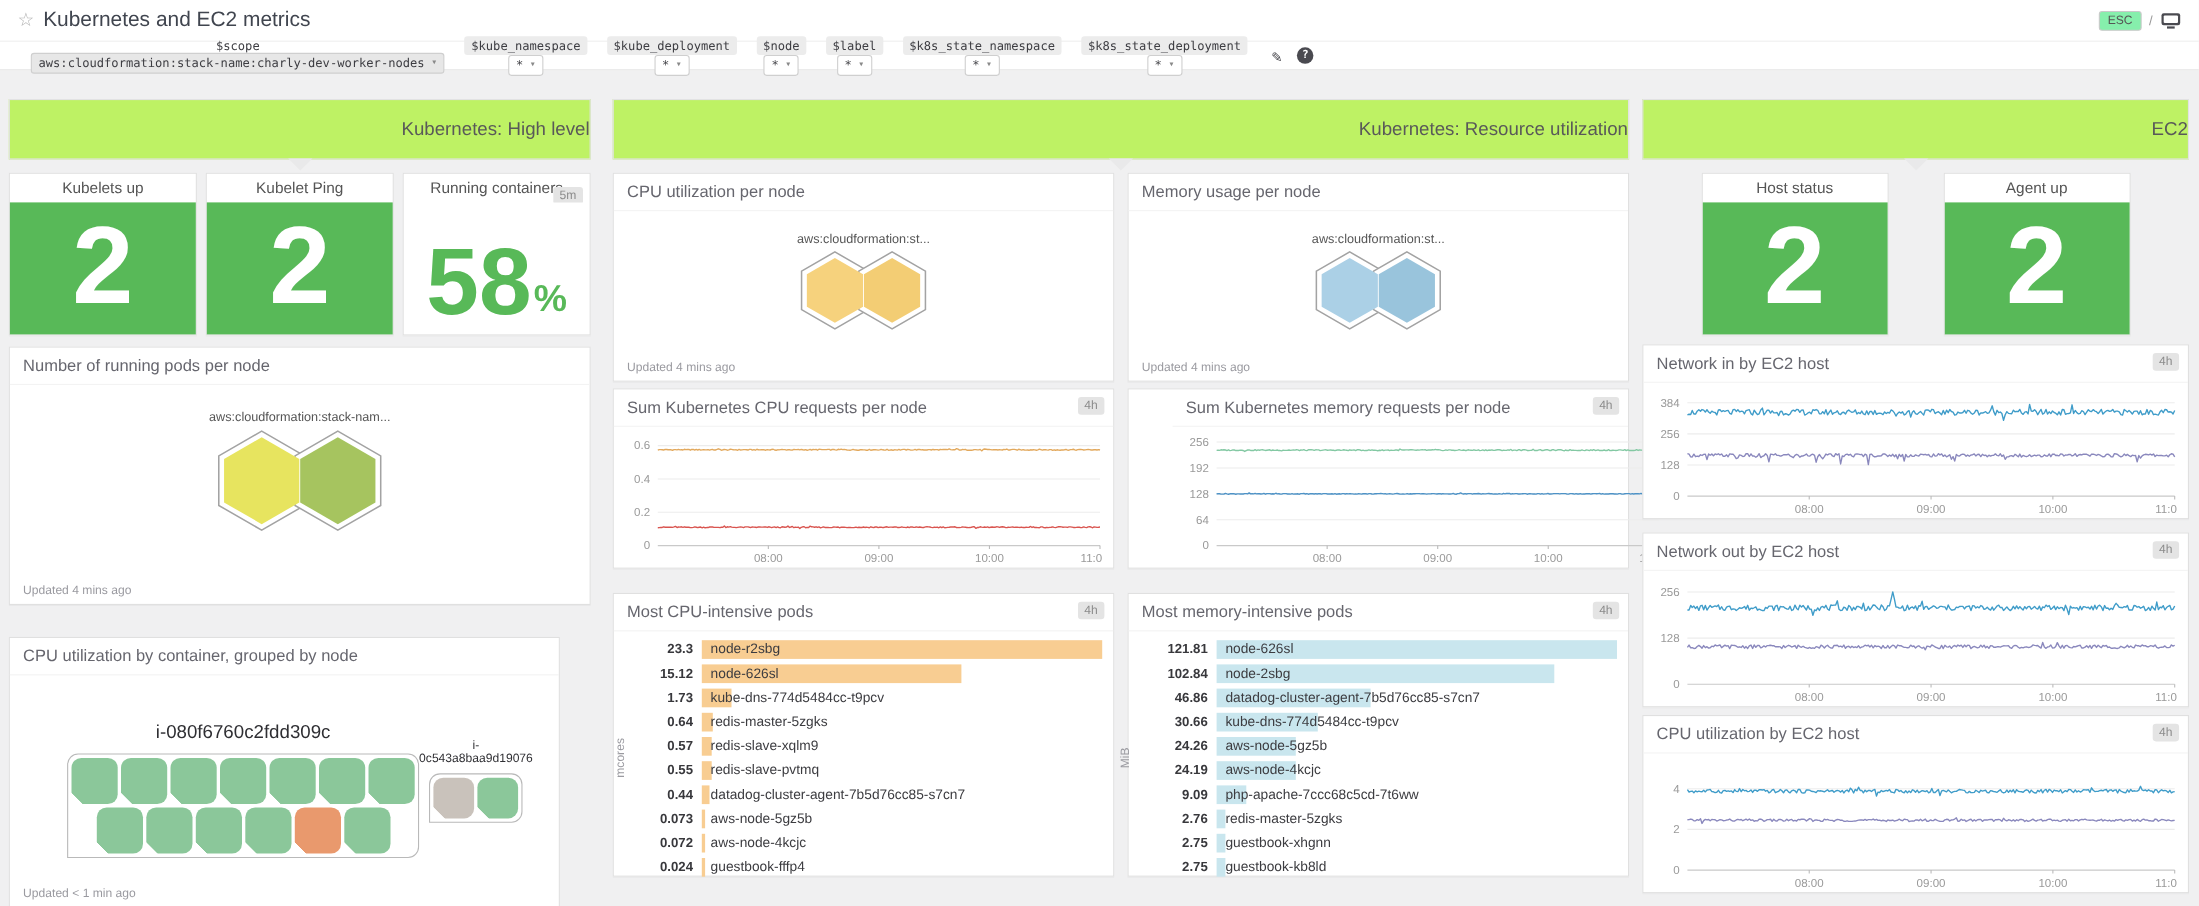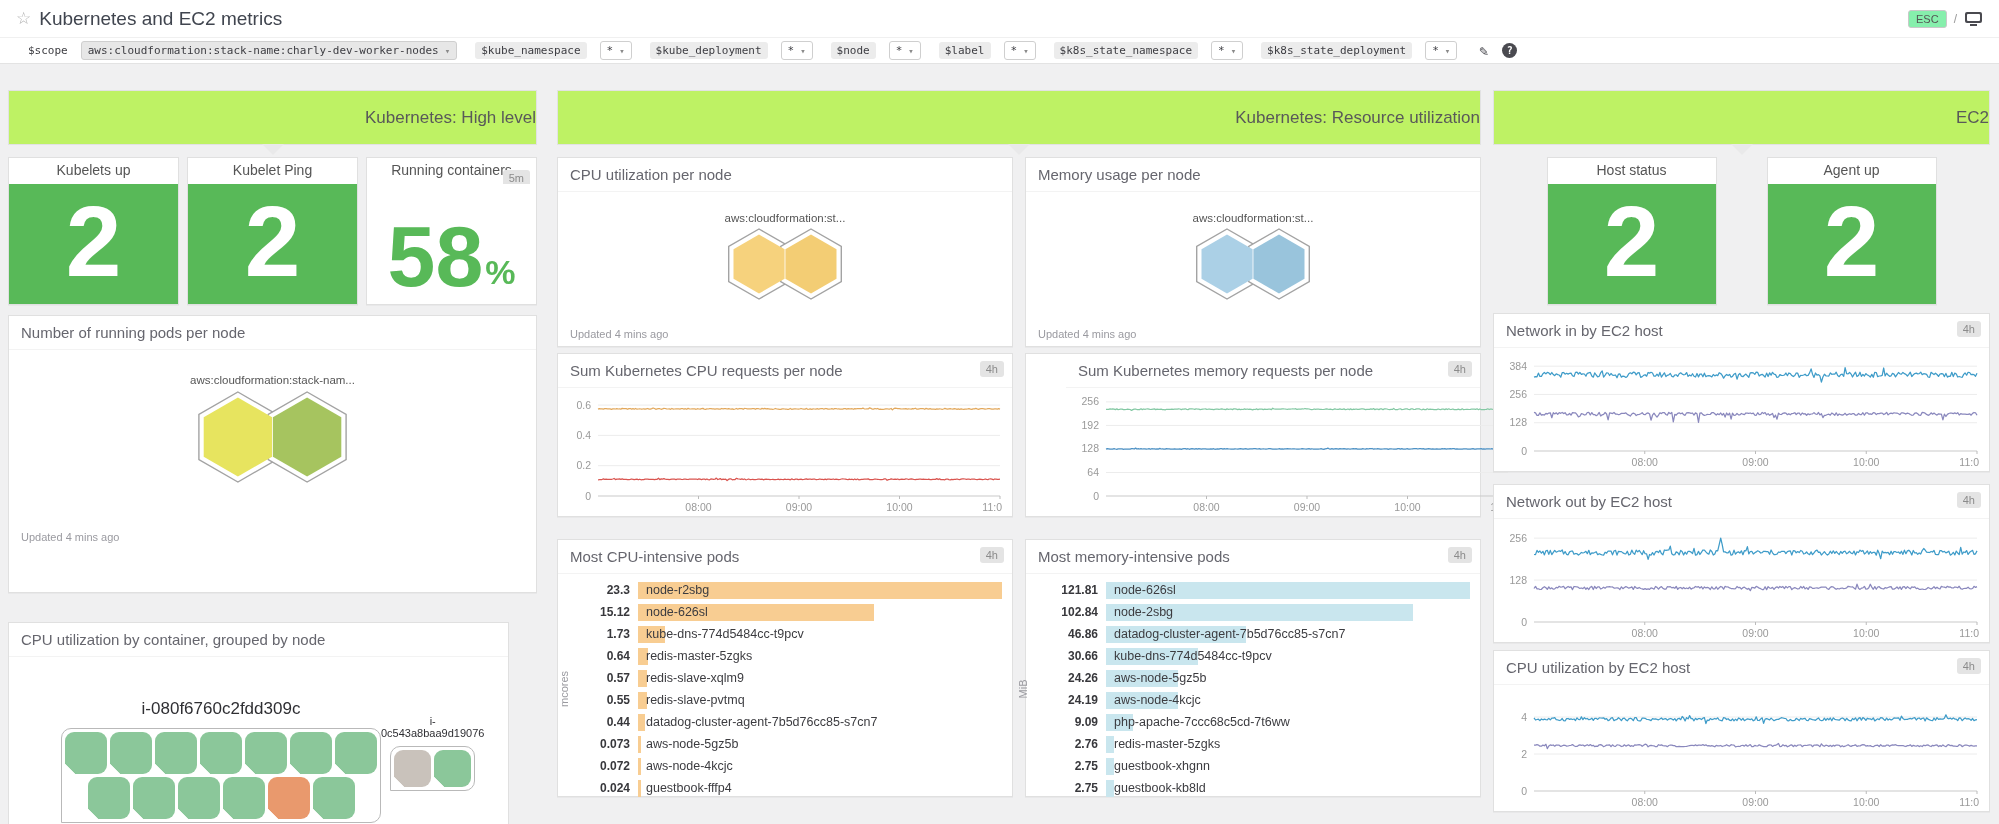--- a/index.html
+++ b/index.html
@@ -13,21 +13,21 @@
   .topbar-right { margin-left:auto; display:flex; align-items:center; gap:7px; }
   .esc-btn { font-size:11px; color:#555; border:1px solid #c9c9c9; border-radius:3px;
     padding:2px 7px; background:#86efac; cursor:pointer; }
   .slash { font-size:12px; color:#999; }
   .tv-icon svg { display:block; }
 
   
   .varbar { height:27px; background:#fff; border-top:1px solid #f0f0f0; border-bottom:1px solid #e3e3e3;
     display:flex; align-items:center; padding:0 28px; gap:18px;
     font-family:"DejaVu Sans Mono", monospace; font-size:11px; }
-  .tv { display:flex; align-items:center; gap:13px; }
+  .tv { display:flex; align-items:center; gap:0;flex-direction:column; }
   .tv-name { color:#3d3d42; }
   .tv-name.chip { background:#ececec; border-radius:3px; padding:2px 6px; }
   .tv-value { border:1px solid #cfcfcf; border-radius:3px; background:#fff; color:#3d3d42;
     padding:2px 6px; display:flex; align-items:center; gap:6px; cursor:pointer; }
   .tv-value.scope { background:#e7e7e7; }
   .tv-caret { color:#8a8a8a; font-size:9px; }
   .varbar-icons { display:flex; align-items:center; gap:14px; margin-left:4px; }
   .pencil { color:#4a4a50; font-size:15px; cursor:pointer; }
   .help { width:15px; height:15px; border-radius:50%; background:#4a4a50; color:#fff;
     font-size:10px; font-weight:bold; display:flex; align-items:center; justify-content:center; cursor:pointer; }
@@ -205,21 +205,21 @@
           <span>Running containers</span>
           <span class="badge">5m</span>
         </div>
         <div class="qv-body pct-body">
           <span class="pct-num">58</span>
           <span class="pct-sign">%</span>
         </div>
       </div>
     </div>
 
-    <div class="card" style="width:529px;height:278px;margin-top:10px;">
+    <div class="card" style="width:529px;height:235px;margin-top:10px;">
       <div class="card-head">Number of running pods per node</div>
       <div class="hexmap-body" style="height:200px;padding-top:24px;">
         <div class="hex-label">aws:cloudformation:stack-nam...</div>
         <div style="margin-top:4px;"><svg width="155" height="94">
               <polygon points="42.9,2.0 81.8,24.5 81.8,69.5 42.9,92.0 3.9,69.5 3.9,24.5" fill="#fff" stroke="#a3a3a3" stroke-width="1.4"></polygon>
               <polygon points="112.1,2.0 151.1,24.5 151.1,69.5 112.1,92.0 73.2,69.5 73.2,24.5" fill="#fff" stroke="#a3a3a3" stroke-width="1.4"></polygon>
               <polygon points="42.9,7.5 77.1,27.3 77.1,66.8 42.9,86.5 8.7,66.8 8.7,27.3" fill="#e7e45f"></polygon>
               <polygon points="112.1,7.5 146.3,27.3 146.3,66.8 112.1,86.5 77.9,66.8 77.9,27.3" fill="#a6c45f"></polygon>
             </svg></div>
         <span class="updated">Updated 4 mins ago</span>

